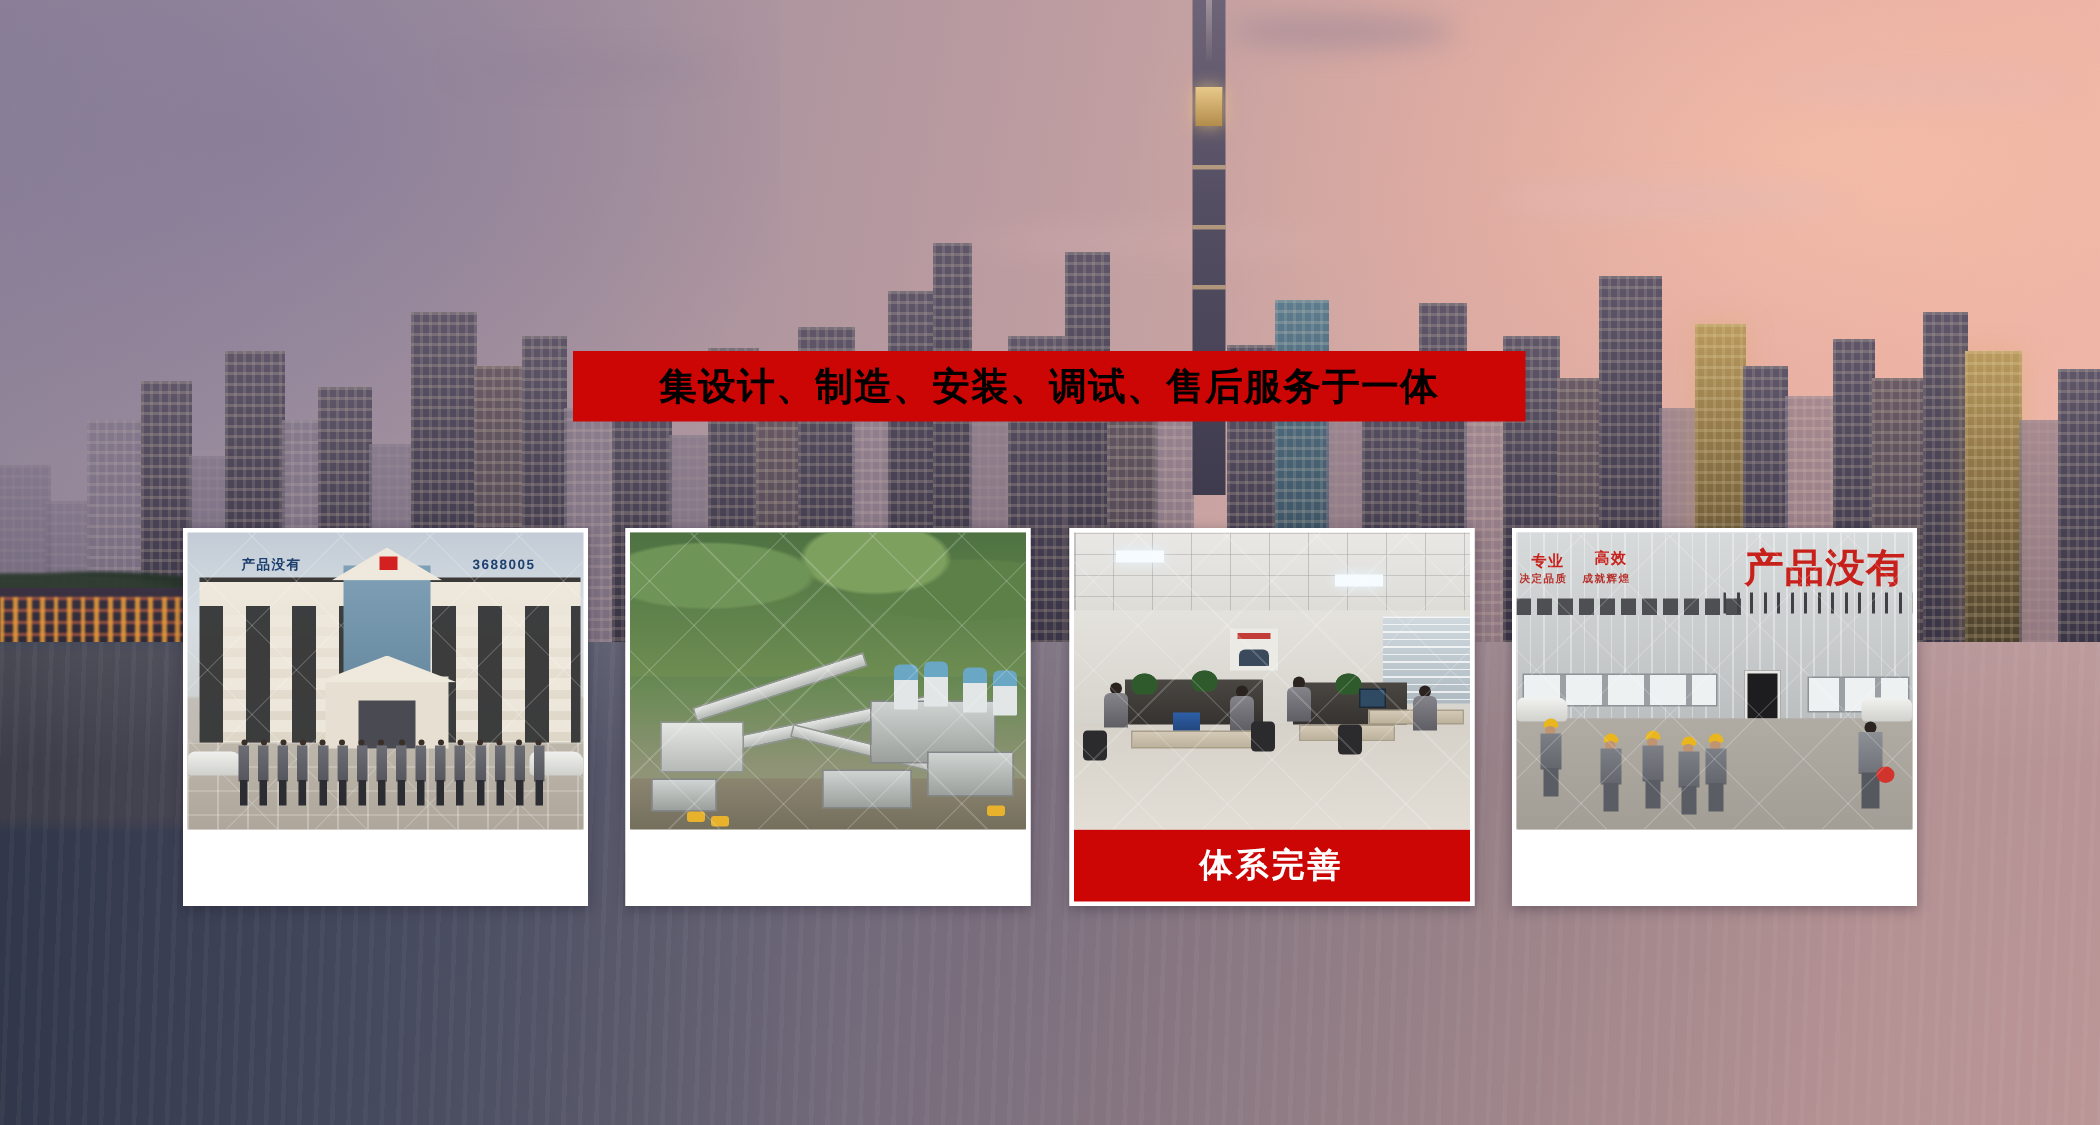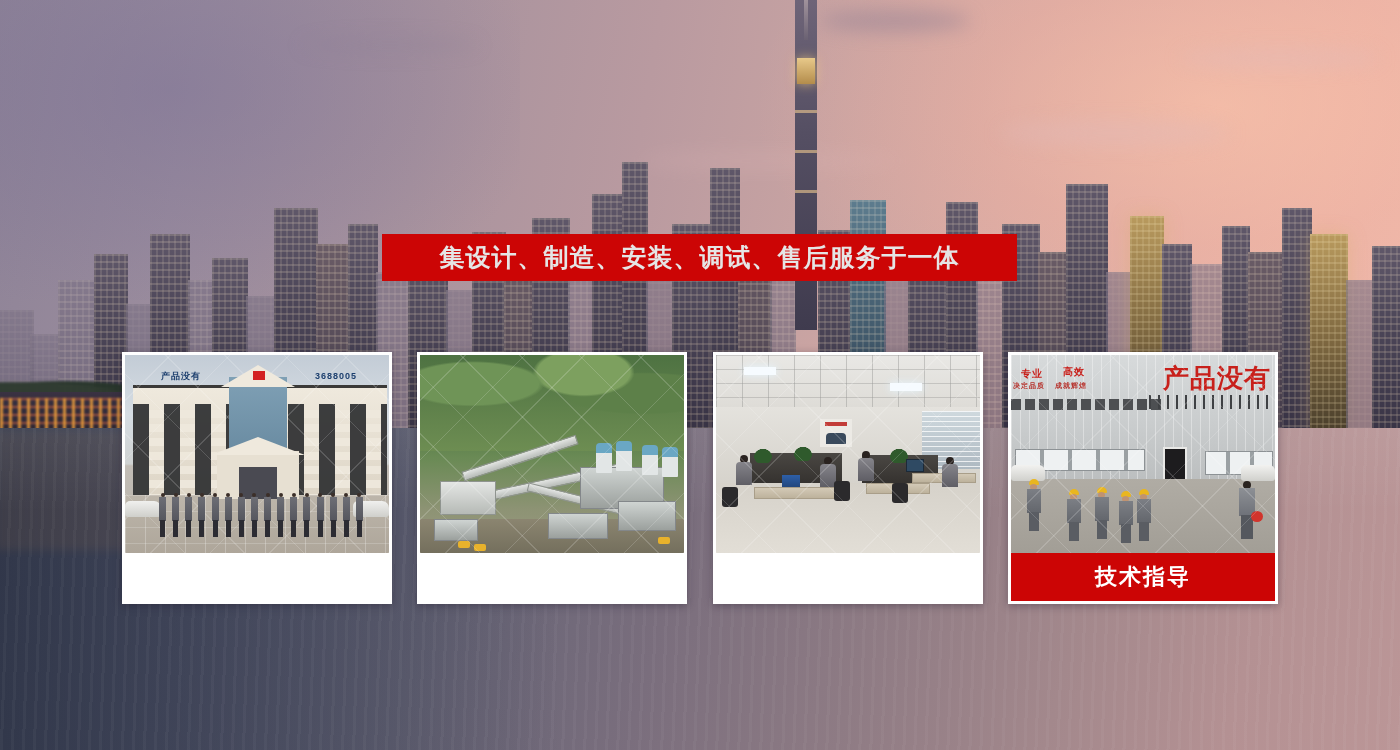--- a/index.html
+++ b/index.html
@@ -151,21 +151,21 @@
   }
 
   
   .subbanner {
     position:absolute; left:382px; top:234px;
     width:635px; height:47px;
     background:#cc0505;
     display:flex; align-items:center; justify-content:center;
   }
   .subbanner span {
-    font-size:25px; font-weight:bold; color:#e5e5e5;
+    font-size:25px; font-weight:bold; color:#000000;
     letter-spacing:1px; white-space:nowrap;
   }
 
   
   .cards {
     position:absolute; left:122px; top:352px;
     width:1156px; height:252px;
     display:flex; justify-content:space-between;
   }
   .card {
@@ -727,20 +727,23 @@
           </div>
 
         <div class="chair" style="left:6px;   top:132px;"></div>
         <div class="chair" style="left:118px; top:126px;"></div>
         <div class="chair" style="left:176px; top:128px;"></div>
         <div class="laptop" style="left:66px;  top:120px;"></div>
         <div class="monitor" style="left:190px; top:104px;"></div>
 
         <div class="wm"></div>
       </div>
+      <div class="card-caption">
+        <span>体系完善</span>
+      </div>
     </div>
 
     <div class="card">
       <div class="card-photo p4">
         <div class="facade"></div>
         <div class="slogan big">产品没有</div>
         <div class="slogan sm1">专业</div>
         <div class="slogan sm2">高效</div>
         <div class="slogan sm3">决定品质</div>
         <div class="slogan sm4">成就辉煌</div>
@@ -785,19 +788,16 @@
           </div>
         <div class="boss" style="left:228px; top:126px;">
           <div class="h"></div>
             <div class="t"></div>
             <div class="l"></div>
             <div class="helmet"></div>
         </div>
 
         <div class="wm"></div>
       </div>
-      <div class="card-caption">
-        <span>技术指导</span>
-      </div>
     </div>
 
   </div>
 </div>
 
 </body></html>

